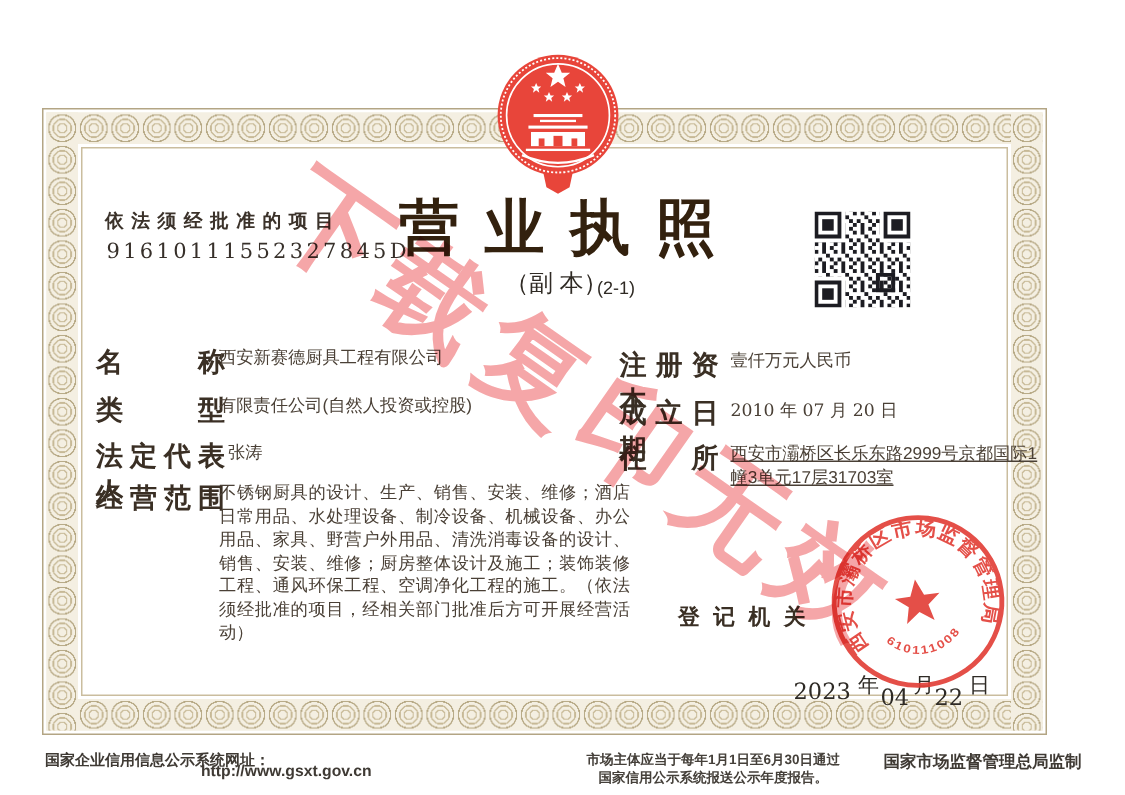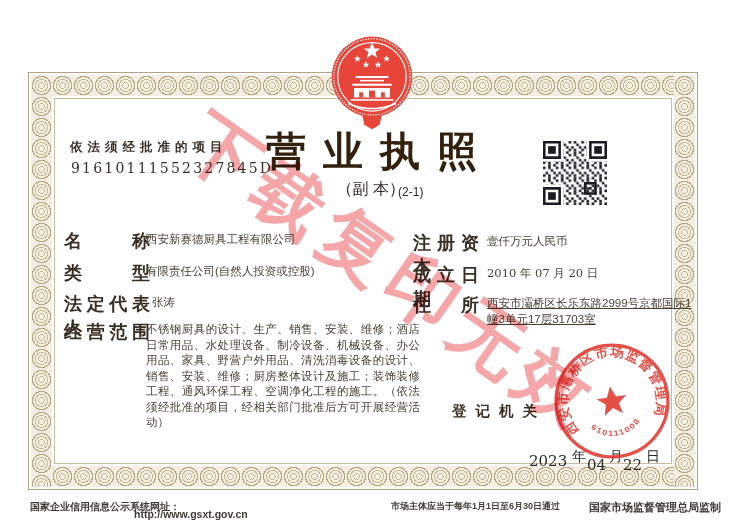--- a/index.html
+++ b/index.html
@@ -202,16 +202,17 @@
       <textPath href="#sealArcBottom" startOffset="4" textLength="82" lengthAdjust="spacingAndGlyphs">6101110083438</textPath>
     </text>
   </svg>
 
   <div class="watermark">下载复印无效</div>
 
   <div class="footer-left-label">国家企业信用信息公示系统网址：</div>
   <div class="footer-left-url">http://www.gsxt.gov.cn</div>
   <div class="footer-mid">
     <div>市场主体应当于每年1月1日至6月30日通过</div>
+    <div>国家信用公示系统报送公示年度报告。</div>
   </div>
   <div class="footer-right">国家市场监督管理总局监制</div>
 
 </div>
 
 </body></html>

